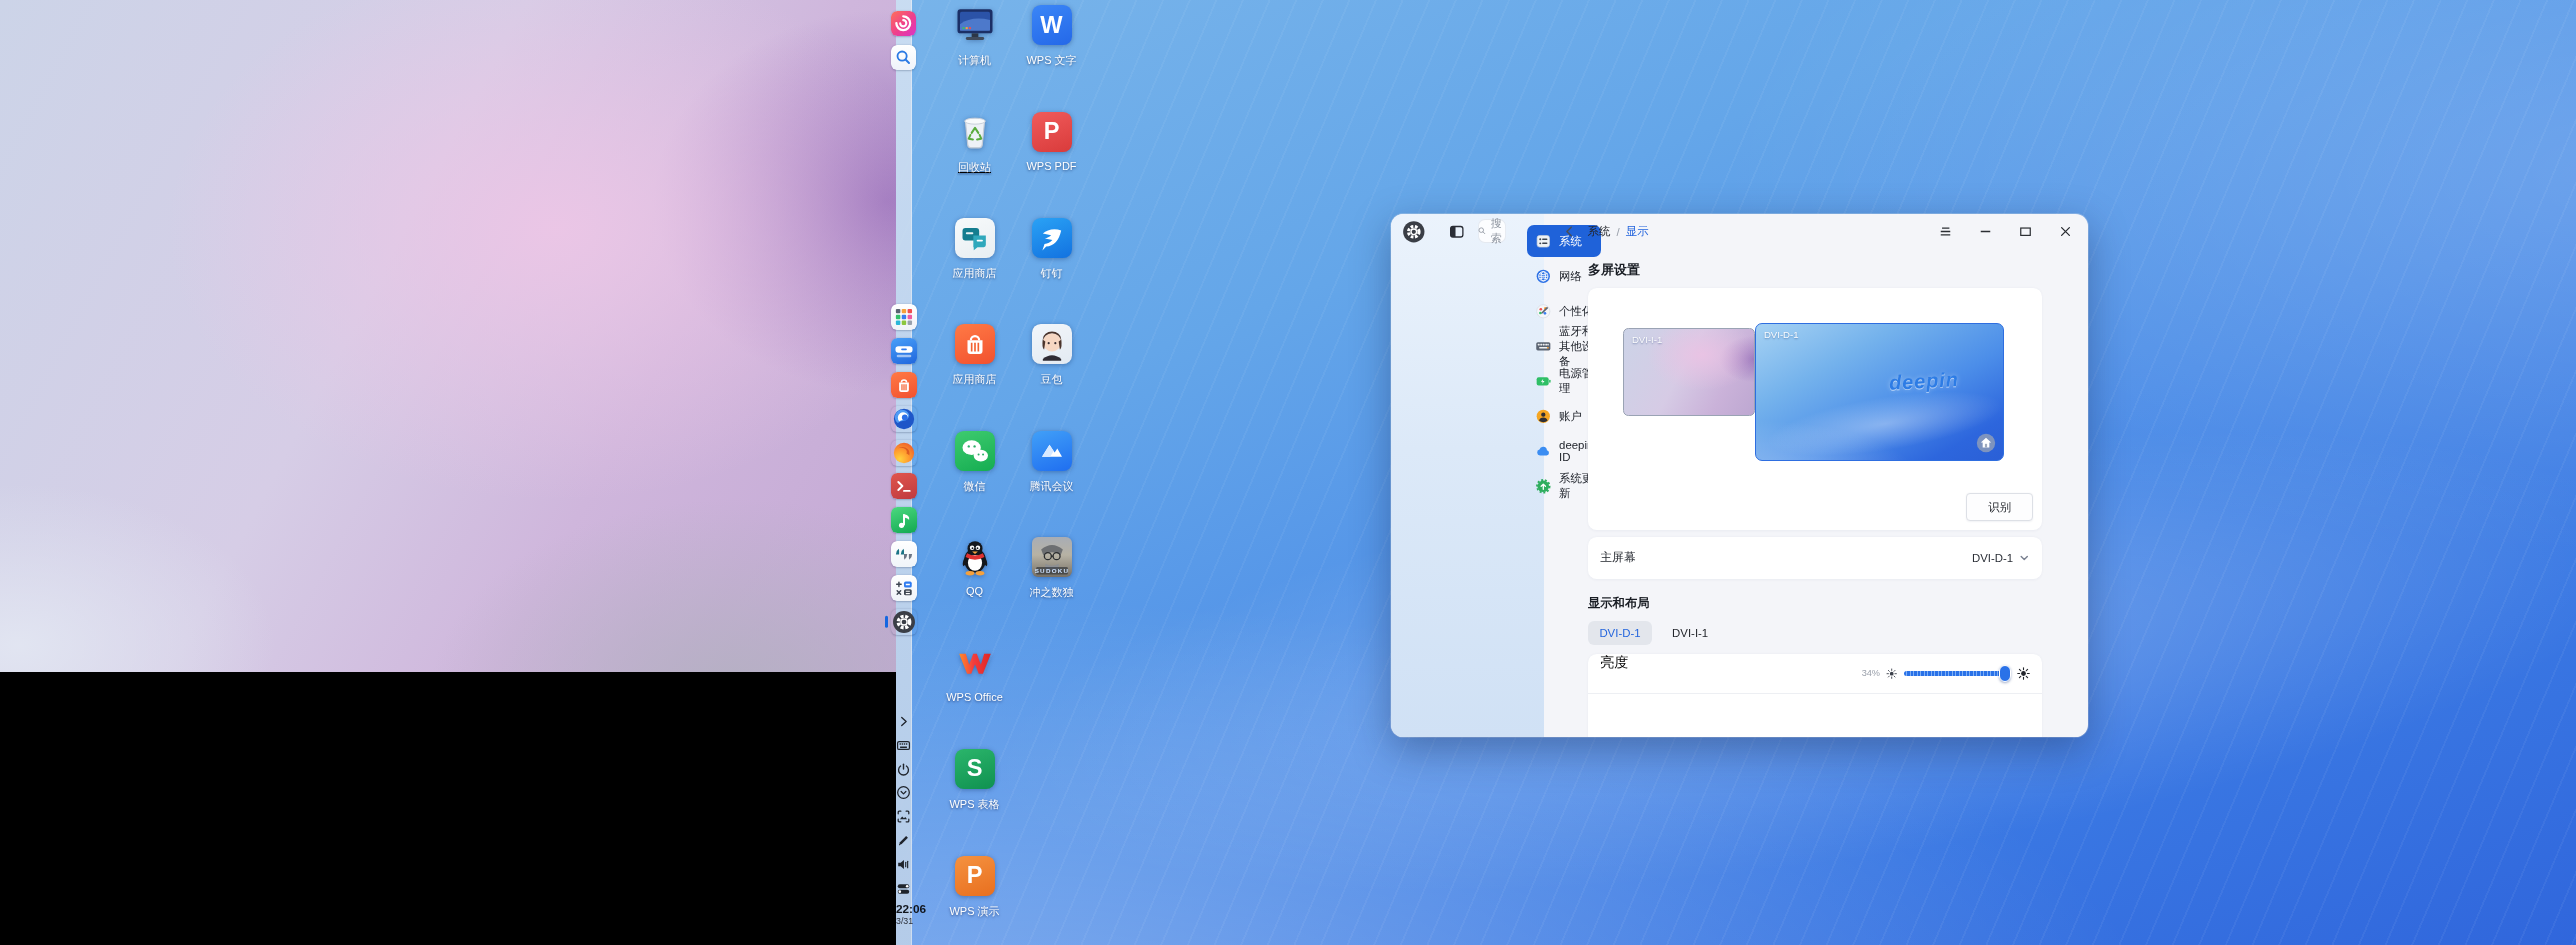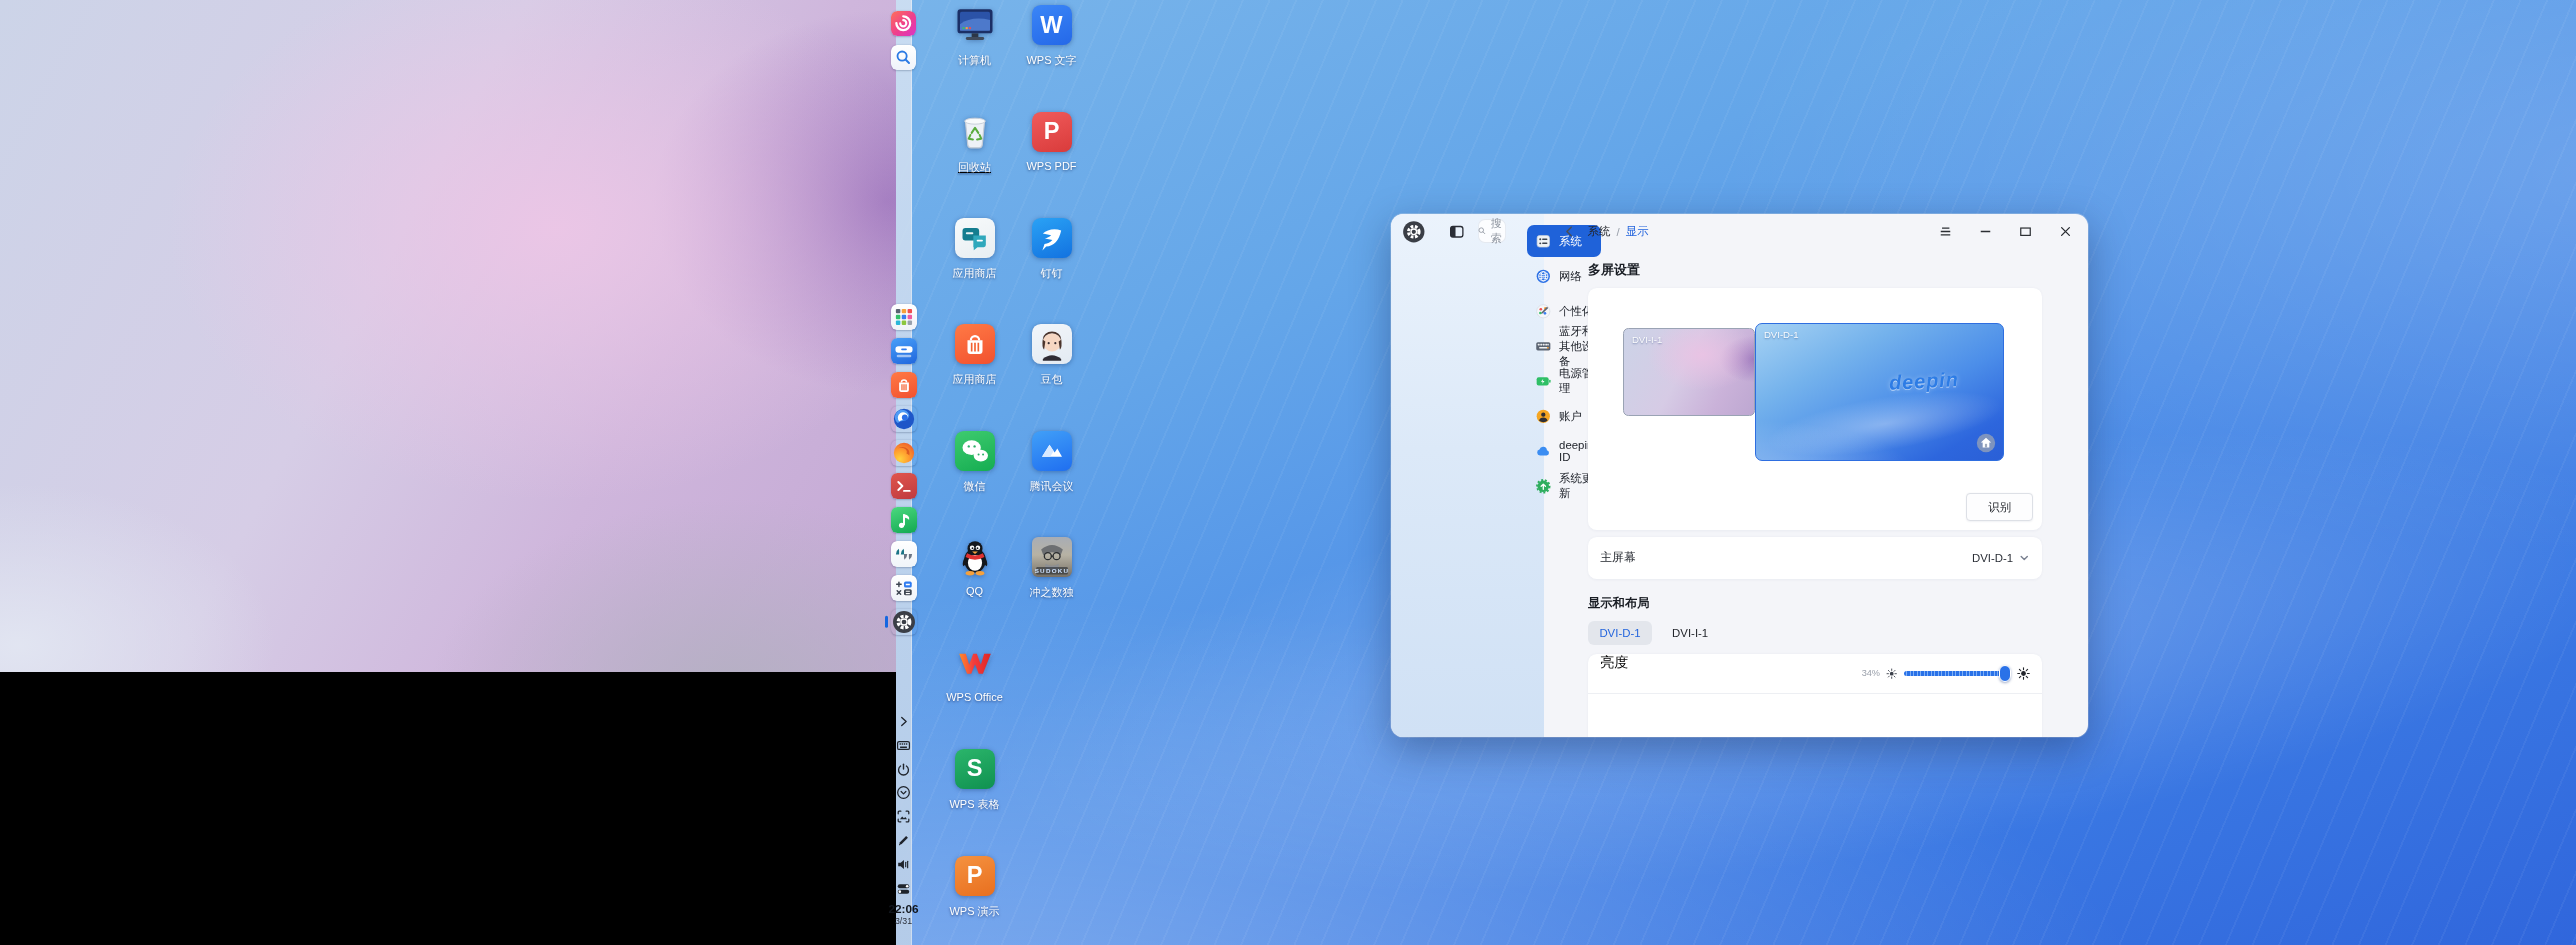--- a/index.html
+++ b/index.html
@@ -32,21 +32,21 @@
   #monitor-right::after{ 
     content:"";position:absolute;left:-10%;top:30%;width:130%;height:80%;
     background:radial-gradient(55% 38% at 50% 50%, rgba(255,255,255,.22) 0%, rgba(255,255,255,0) 70%);
     transform:rotate(-8deg);
   }
   
   #dock{
     position:absolute;left:896px;top:0;width:16px;height:945px;z-index:6;
     background:linear-gradient(180deg, rgba(203,221,242,.97), rgba(182,205,233,.97));
     border-right:0.9px solid rgba(255,255,255,.35);
-    display:flex;flex-direction:column;align-items:center;box-sizing:border-box;
+    display:flex;flex-direction:column;box-sizing:border-box;
     padding-top:11.4px;
   }
   .dock-top{display:flex;flex-direction:column;gap:9.6px;align-items:center;}
   .dock-apps{display:flex;flex-direction:column;gap:7.9px;align-items:center;margin-top:234px;}
   .dock-item{position:relative;width:40px;display:flex;justify-content:center;}
   .dock-item .dicon{display:block;border-radius:6.1px;overflow:hidden;
     box-shadow:0 0.9px 1.8px rgba(10,30,70,.25);}
   .dock-top .dicon{width:24.5px;height:24.5px;}
   .dock-apps .dicon{width:26px;height:26px;}
   .dock-indicator{position:absolute;left:1.8px;top:50%;transform:translateY(-50%);

